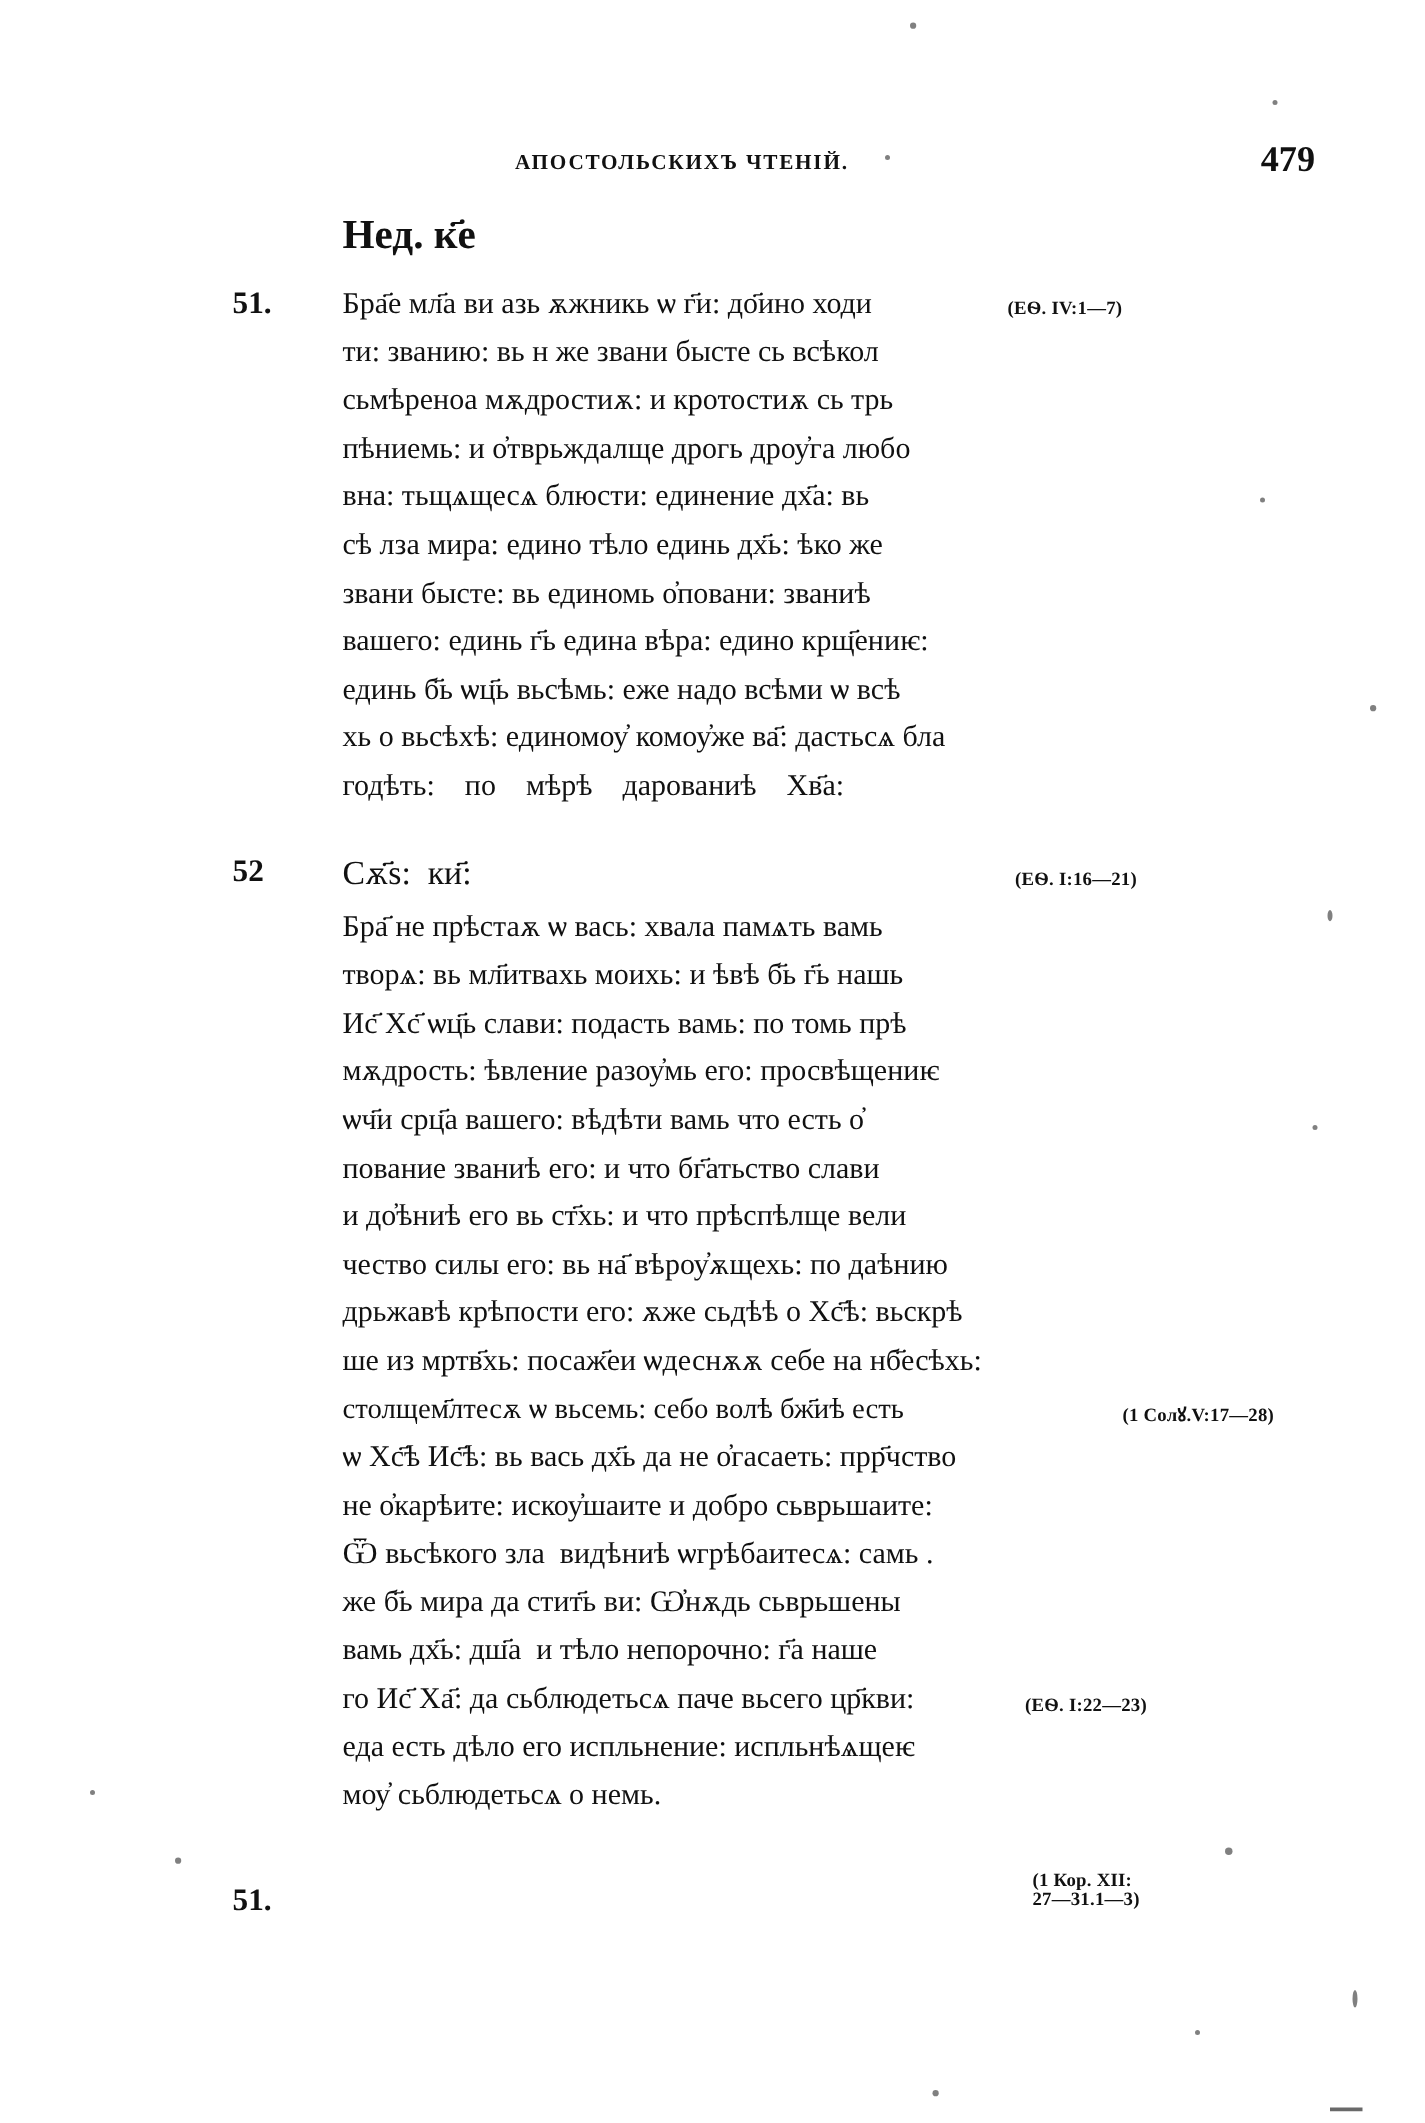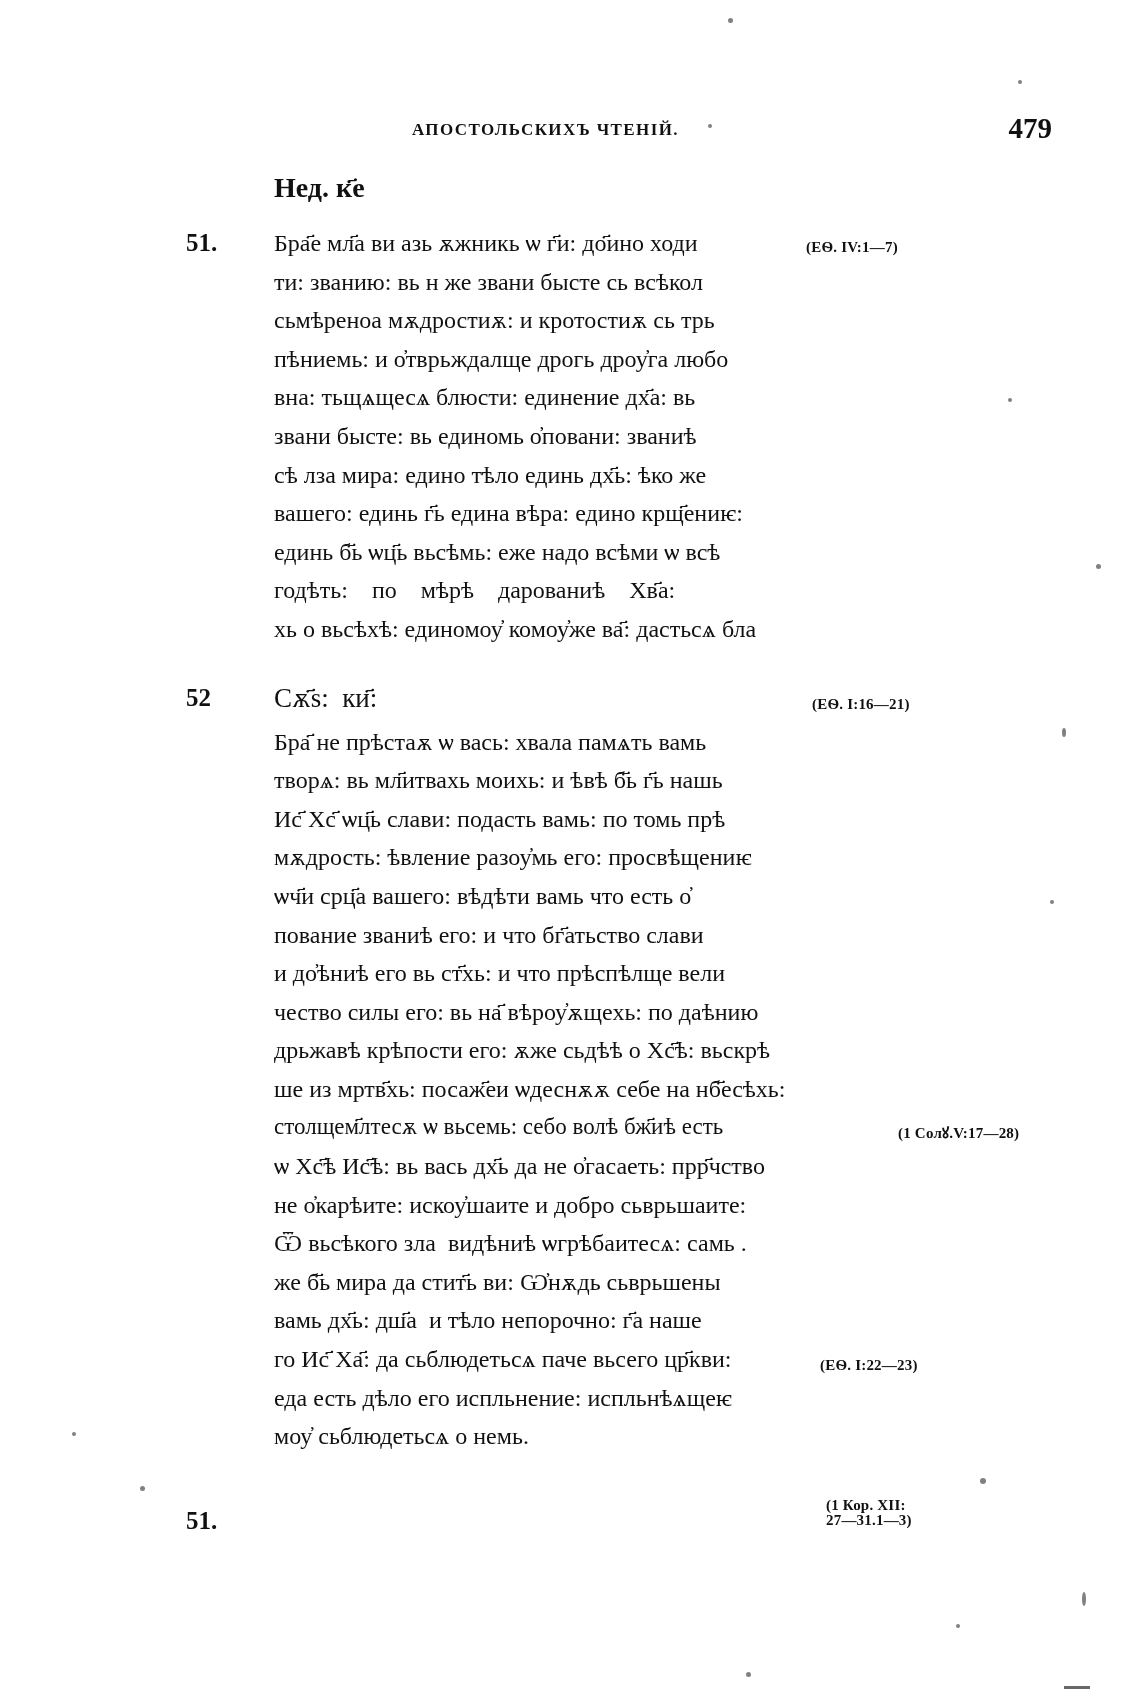--- a/index.html
+++ b/index.html
@@ -96,21 +96,21 @@
     text-align: left;
   }
 
   .gap-small { height: 16px; }
   .gap-med  { height: 30px; }
   .gap-big  { height: 46px; }
 
   .nedline {
     position: relative;
     height: 40px;
-    font-size: 28px;
+    font-size: 33px;
     line-height: 40px;
     padding-left: 29px;
   }
   .nedline .txt { position: absolute; left: 274px; top: 0; font-weight: 600; }
 
   
   .speck {
     position: absolute;
     background: #555;
     border-radius: 50%;
@@ -156,26 +156,26 @@
 
     <div class="line">
       <span class="num">51.</span>
       <span class="txt">Бра҃е мл҃а ви азь ѫжникь ѡ г҃и: до҃ино ходи</span>
       <span class="ref r-a">(ЕѲ. IV:1—7)</span>
     </div>
     <div class="line"><span class="txt">ти: званию: вь н же звани бысте сь всѣкол</span></div>
     <div class="line"><span class="txt">сьмѣреноа мѫдростиѫ: и кротостиѫ сь трь</span></div>
     <div class="line"><span class="txt">пѣниемь: и о҆тврьждалще дрогь дроу҆га любо</span></div>
     <div class="line"><span class="txt">вна: тьщѧщесѧ блюсти: единение дх҃а: вь</span></div>
+    <div class="line"><span class="txt">сѣ лза мира: едино тѣло единь дх҃ь: ѣко же</span></div>
     <div class="line"><span class="txt">звани бысте: вь единомь о҆повани: званиѣ</span></div>
-    <div class="line"><span class="txt">сѣ лза мира: едино тѣло единь дх҃ь: ѣко же</span></div>
     <div class="line"><span class="txt">вашего: единь г҃ь едина вѣра: едино крщ҃ениѥ:</span></div>
     <div class="line"><span class="txt">единь б҃ь ѡц҃ь вьсѣмь: еже надо всѣми ѡ всѣ</span></div>
+    <div class="line"><span class="txt">хь о вьсѣхѣ: единомоу҆ комоу҆же ва҃: дастьсѧ бла</span></div>
     <div class="line"><span class="txt">годѣть:    по    мѣрѣ    дарованиѣ    Хв҃а:</span></div>
-    <div class="line"><span class="txt">хь о вьсѣхѣ: единомоу҆ комоу҆же ва҃: дастьсѧ бла</span></div>
 
     <div class="gap-med"></div>
 
     <div class="line" style="height:44px;">
       <span class="num">52</span>
       <span class="txt" style="font-size:27px;">Сѫ҃ѕ:  ки҃:</span>
       <span class="ref r-b">(ЕѲ. I:16—21)</span>
     </div>
     <div class="line"><span class="txt">Бра҃ не прѣстаѫ ѡ вась: хвала памѧть вамь</span></div>
     <div class="line"><span class="txt">творѧ: вь мл҃итвахь моихь: и ѣвѣ б҃ь г҃ь нашь</span></div>

